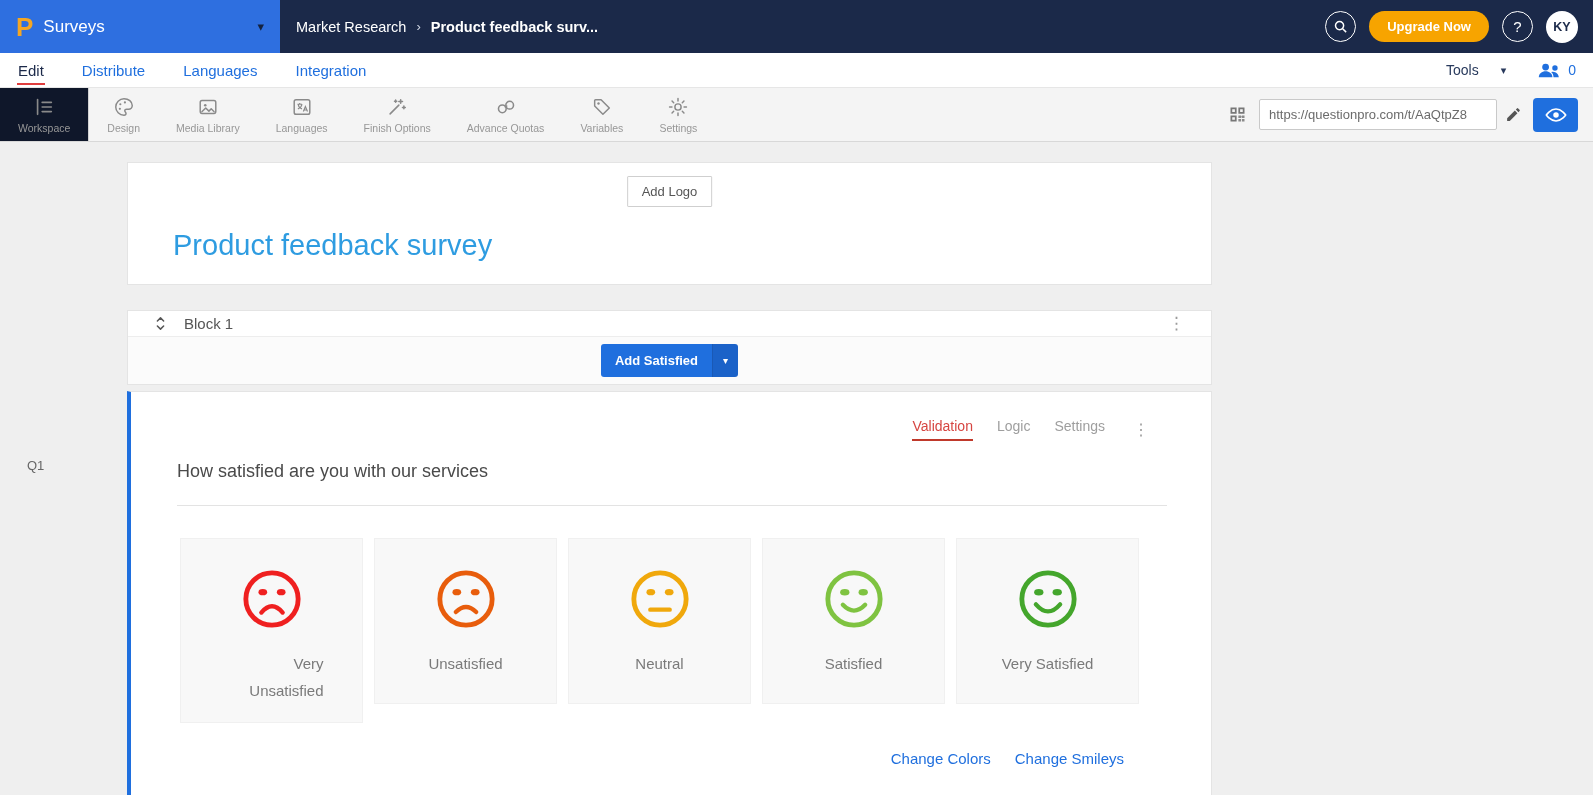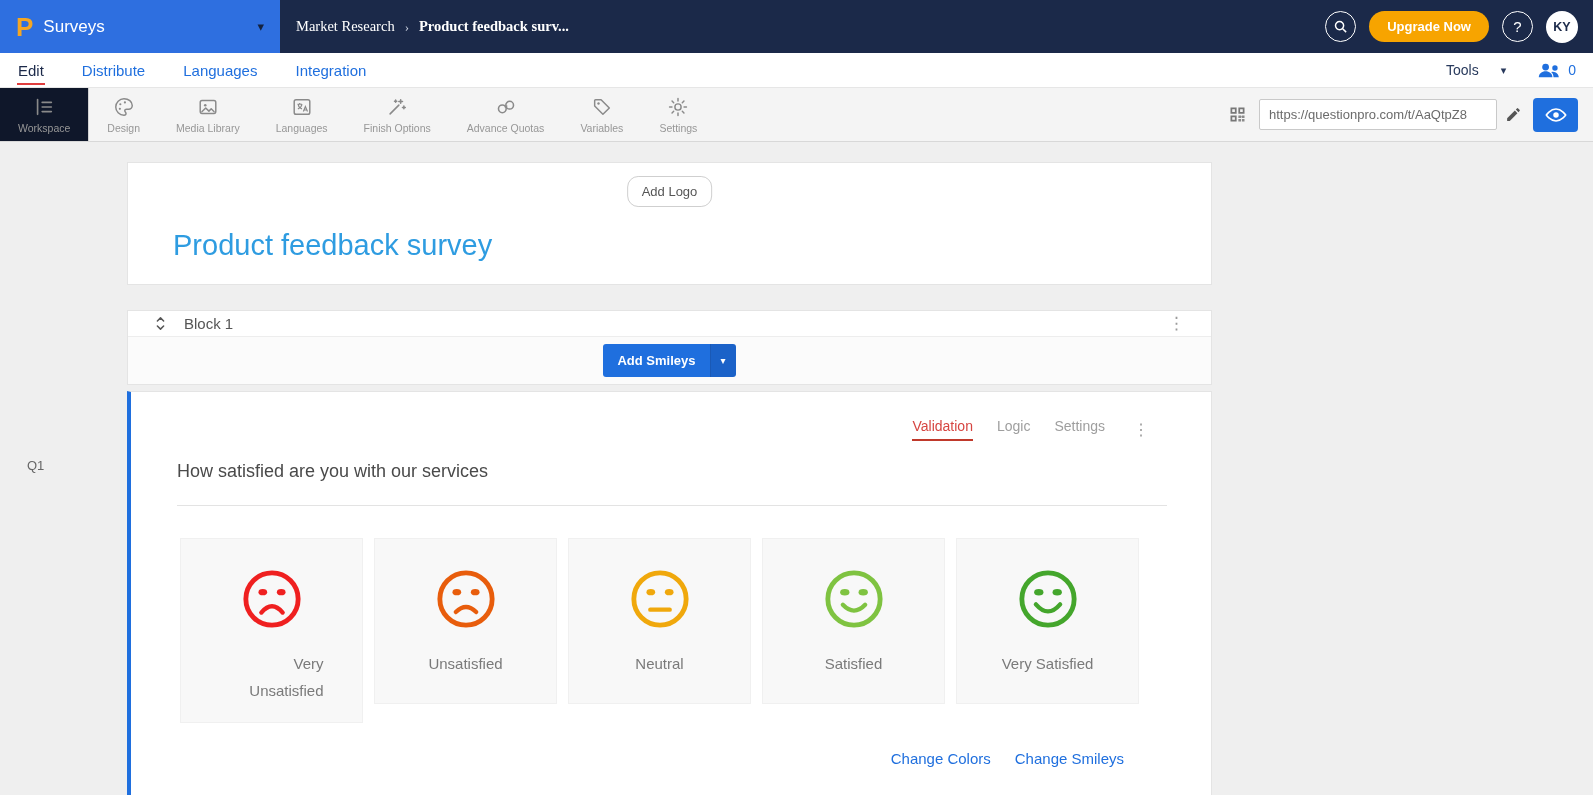--- a/index.html
+++ b/index.html
@@ -11,21 +11,21 @@
     position:relative;
   }
   svg { display:block; }
 
   
   .topbar { height:53px; background:#1b2949; display:flex; align-items:center; color:#fff; }
   .brand { width:280px; height:100%; background:#2e6fe0; display:flex; align-items:center; padding:0 16px; gap:10px; cursor:pointer; }
   .logo-mark { font-size:26px; font-weight:bold; color:#f5a623; line-height:1; }
   .brand-name { font-size:17px; color:#fff; }
   .brand-caret { margin-left:auto; color:#14223f; font-size:13px; }
-  .breadcrumb { display:flex; align-items:center; gap:10px; margin-left:16px; font-size:14.5px;font-family:Liberation Serif, serif; }
+  .breadcrumb { display:flex; align-items:center; gap:10px; margin-left:16px; font-size:14.5px; }
   .breadcrumb .sep { color:#cfd6e4; font-size:13px; }
   .breadcrumb .current { font-weight:bold; }
   .topbar-right { margin-left:auto; display:flex; align-items:center; gap:13px; padding-right:15px; }
   .circle-btn { width:31px; height:31px; border:1.6px solid #fff; border-radius:50%; display:flex; align-items:center; justify-content:center; cursor:pointer; background:transparent; color:#fff; font-size:15px; font-family:"Liberation Sans",sans-serif; }
   .upgrade-btn { background:#f7a400; color:#fff; font-weight:bold; font-size:13px; padding:8px 18px; border-radius:16px; border:none; cursor:pointer; font-family:"Liberation Sans",sans-serif; }
   .avatar { width:32px; height:32px; background:#fff; color:#1b2949; font-weight:bold; font-size:12.5px; border-radius:50%; display:flex; align-items:center; justify-content:center; cursor:pointer; }
 
   
   .nav { height:35px; background:#fff; display:flex; align-items:center; padding:0 17px; border-bottom:1px solid #e6e6e6; }
   .nav-tab { font-size:15px; color:#1f6fde; margin-right:36px; padding:7px 1px 4px; cursor:pointer; border-bottom:2px solid transparent; }
@@ -46,21 +46,21 @@
   .url-wrap { display:flex; align-items:center; gap:8px; }
   .url-input { width:238px; height:31px; border:1px solid #c9c9c9; border-radius:2px; background:#fff; font-size:13px; color:#6b6b6b; padding:0 9px; font-family:"Liberation Sans",sans-serif; }
   .pencil-btn { cursor:pointer; color:#555; }
   .eye-btn { width:45px; height:34px; background:#1f6fde; border:none; border-radius:4px; display:flex; align-items:center; justify-content:center; cursor:pointer; }
 
   
   .content { position:relative; padding:20px 0 0 127px; }
   .card { width:1085px; background:#fff; border:1px solid #e4e4e4; }
 
   .header-card { height:123px; position:relative; margin-bottom:25px; }
-  .add-logo-btn { position:absolute; top:13px; left:50%; transform:translateX(-50%); border:1px solid #cfcfcf; background:#fff; padding:7px 14px; font-size:13px; color:#555; border-radius:11px; cursor:pointer; font-family:"Liberation Sans",sans-serif; }
+  .add-logo-btn { position:absolute; top:13px; left:50%; transform:translateX(-50%); border:1px solid #cfcfcf; background:#fff; padding:7px 14px; font-size:13px; color:#555; border-radius:1px; cursor:pointer; font-family:"Liberation Sans",sans-serif; }
   .survey-title { position:absolute; left:45px; top:66px; font-size:29px; color:#2e9ce1; cursor:text; }
 
   .block-card { margin-bottom:6px; }
   .block-header { height:26px; display:flex; align-items:center; padding:0 25px; gap:16px; border-bottom:1px solid #ededed; }
   .collapse-btn { color:#555; cursor:pointer; }
   .block-name { font-size:15px; color:#555; cursor:text; }
   .dots { margin-left:auto; color:#9b9b9b; font-size:17px; letter-spacing:1px; cursor:pointer; line-height:1; }
   .addq-row { height:47px; background:#fbfbfb; display:flex; align-items:center; justify-content:center; }
   .addq-btn { display:flex; cursor:pointer; }
   .addq-main { background:#1f6fde; color:#fff; font-weight:bold; font-size:13px; padding:9px 14px; border-radius:3px 0 0 3px; border:none; cursor:pointer; font-family:"Liberation Sans",sans-serif; }
@@ -253,21 +253,21 @@
         <svg width="15" height="17" viewBox="0 0 24 26" fill="none" stroke="currentColor" stroke-width="2.4" stroke-linecap="round" stroke-linejoin="round">
           <path d="M7 9l5-5 5 5"></path>
             <path d="M7 17l5 5 5-5"></path>
         </svg>
       </span>
       <span class="block-name">Block 1</span>
       <span class="dots">⋮</span>
     </div>
     <div class="addq-row">
       <div class="addq-btn">
-        <button class="addq-main">Add Smileys</button>
+        <button class="addq-main">Add Satisfied</button>
         <span class="addq-caret">
           <span>▾</span>
         </span>
       </div>
     </div>
   </div>
 
   <div class="card question-card">
     <div class="q1-label">Q1</div>
 

